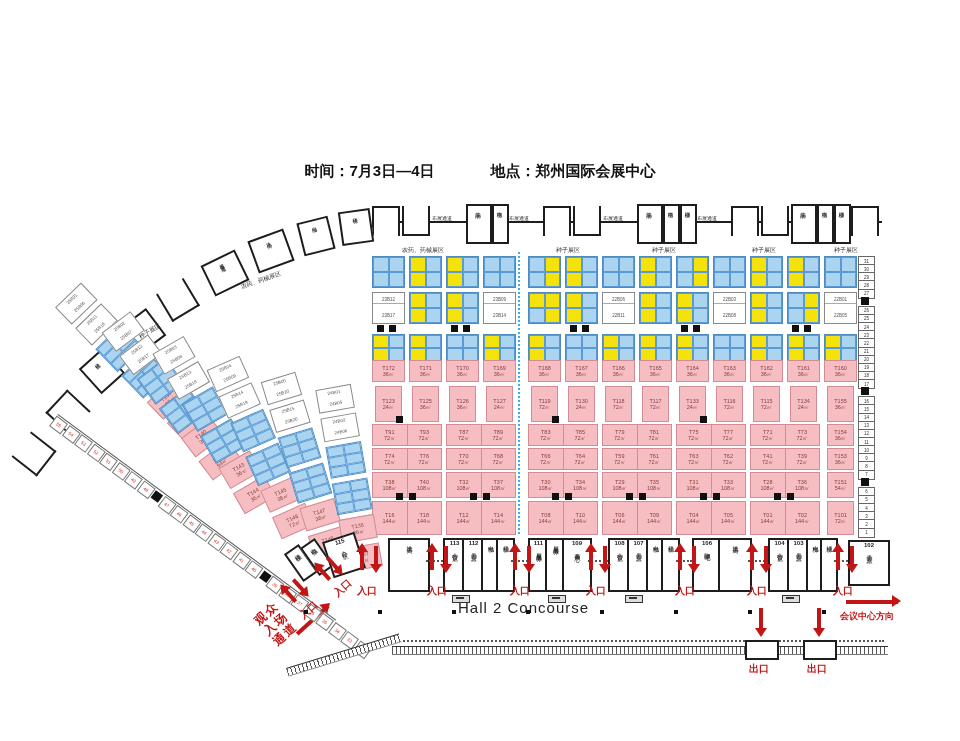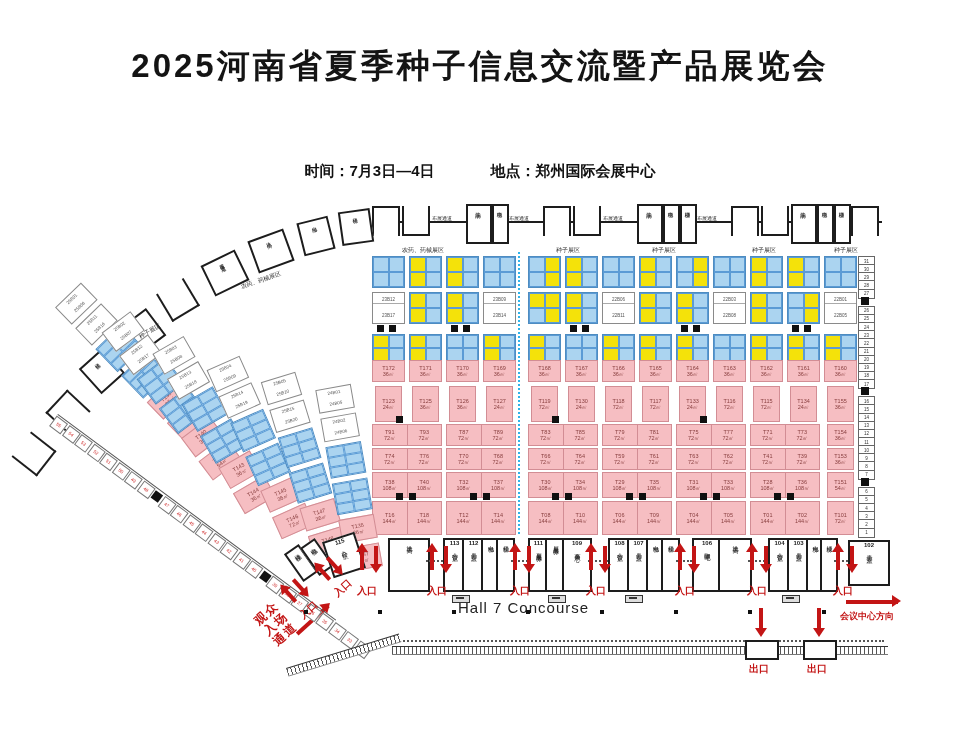--- a/index.html
+++ b/index.html
@@ -57,28 +57,27 @@
   .hall-cn{position:absolute;left:383px;top:616px;font-size:21px;color:#2a2a2a;letter-spacing:32px;white-space:nowrap;}
   .visitor{position:absolute;left:252px;top:618px;transform:rotate(-42deg);transform-origin:0 0;color:#c31515;
            font-weight:bold;font-size:12px;letter-spacing:2px;line-height:1.15;text-align:center;}
   .dirlab{position:absolute;left:840px;top:610px;color:#c31515;font-weight:bold;font-size:9px;white-space:nowrap;}
 </style>
 </head>
 <body>
 
 <div id="canvas">
   <div class="hdr">
-    <div class="hl">2025河南省夏季种子信息交流暨产品展览会</div>
   </div>
   <div class="info">
     <span>时间：</span><span>7月3日—4日</span><span class="gap"></span><span>地点：</span><span>郑州国际会展中心</span>
   </div>
 
   <div id="plan">
-    <div class="hall-en">Hall 7 Concourse</div>
+    <div class="hall-en">Hall 2 Concourse</div>
     <div class="harrow" style="left:846px;top:600px;width:52px;"></div>
     <div class="dirlab">会议中心方向</div>
     <div class="visitor">
       <div>观众</div>
       <div>入场</div>
       <div>通道</div>
     </div>
     <div class="harrow" style="left:297px;top:632px;width:42px;transform:rotate(-42deg);transform-origin:0 50%;"></div>
   <div class="wallline" style="left: 372px; top: 221px; width: 510px;"></div>
       <div class="brk ob" style="left: 372px; top: 206px; width: 24px; height: 28px;"></div>

